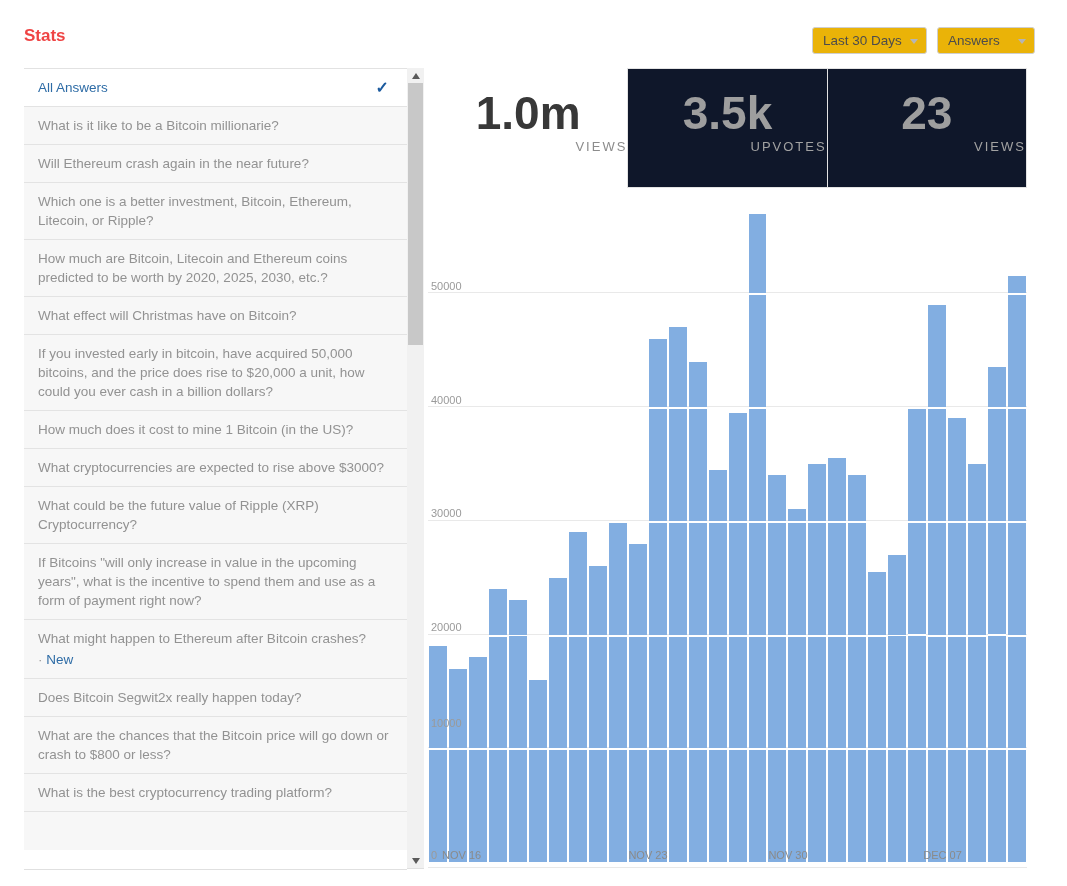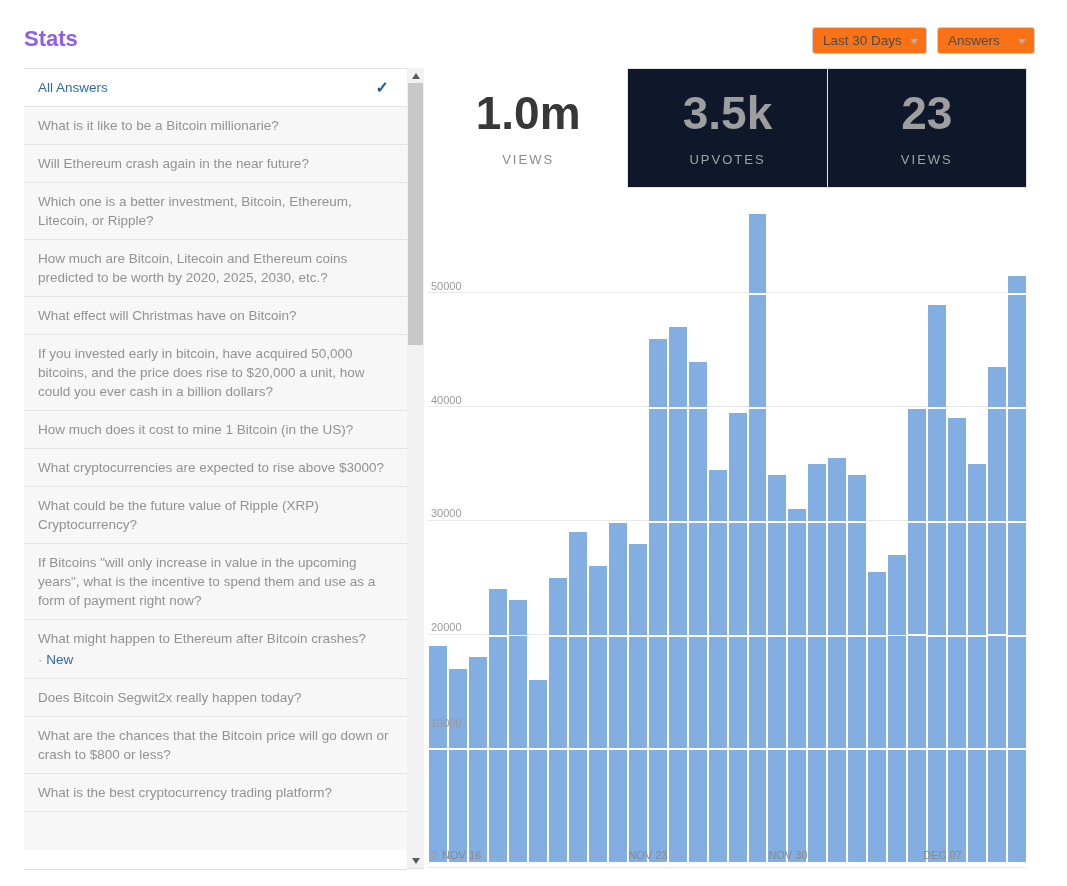--- a/index.html
+++ b/index.html
@@ -1,22 +1,22 @@
 <!DOCTYPE html>
 <html><head>
 <meta charset="utf-8">
 <style>
   html,body{margin:0;padding:0;background:#fff;}
   .page{position:relative;width:1067px;height:886px;background:#fff;
         font-family:"Liberation Sans",sans-serif;overflow:hidden;}
 
   
-  .page-title{position:absolute;left:24px;top:26px;font-size:22px;font-weight:bold;color:#8b5cf6;}
+  .page-title{position:absolute;left:24px;top:26px;font-size:17px;font-weight:bold;color:#ef4444;}
   .dropdown{position:absolute;top:27px;height:27px;box-sizing:border-box;border:1px solid #cfcfcf;
-            border-radius:3px;background:#f97316;font-size:13.5px;color:#4c4c4c;line-height:25px;
+            border-radius:3px;background:#eab308;font-size:13.5px;color:#4c4c4c;line-height:25px;
             padding:0 24px 0 10px;cursor:pointer;white-space:nowrap;}
   .dd-range{left:812px;width:115px;}
   .dd-type{left:937px;width:98px;}
   .caret{position:absolute;right:8px;top:11px;width:0;height:0;
          border-left:4px solid transparent;border-right:4px solid transparent;
          border-top:5px solid #b5b5b5;}
 
   
   .qlist{position:absolute;left:24px;top:68px;width:383px;height:800px;overflow:hidden;
          border-top:1px solid #e2e2e2;border-bottom:1px solid #e0e0e0;box-sizing:content-box;}
@@ -42,21 +42,21 @@
 
   
   .right{position:absolute;left:428px;top:68px;width:599px;height:800px;}
   .tabs{display:flex;height:120px;}
   .tab{flex:1;box-sizing:border-box;height:120px;text-align:center;padding-top:19px;
        background:#0f172a;border:1px solid #e3e3e3;cursor:pointer;}
   .tab + .tab{margin-left:-1px;}
   .tab.active{background:#fff;border-color:transparent;}
   .tab-num{font-size:46px;font-weight:bold;color:#9e9e9e;line-height:50px;}
   .tab.active .tab-num{color:#383838;}
-  .tab-lbl{margin-top:14px;font-size:13px;letter-spacing:2px;color:#a2a2a2;}
+  .tab-lbl{margin-top:1px;font-size:13px;letter-spacing:2px;color:#a2a2a2;text-align:right;}
   .tab.active .tab-lbl{color:#8c8c8c;}
 
   
   .plot{position:relative;height:680px;box-sizing:border-box;border-bottom:1px solid #e8e8e8;background:#fff;}
   .gridline{position:absolute;left:0;right:0;height:1px;background:#e9e9e9;z-index:0;}
   .bars{position:absolute;left:0;right:0;bottom:5px;display:flex;align-items:flex-end;z-index:1;}
   .bar{flex:1;margin:0 1px;background-color:#82aee1;
        background-image:repeating-linear-gradient(to top,
          rgba(0,0,0,0) 0px, rgba(0,0,0,0) 111.75px, #fff 111.75px, #fff 113.75px);}
   .ylab{position:absolute;left:3px;font-size:11px;line-height:11px;color:#9a9a9a;z-index:2;}

